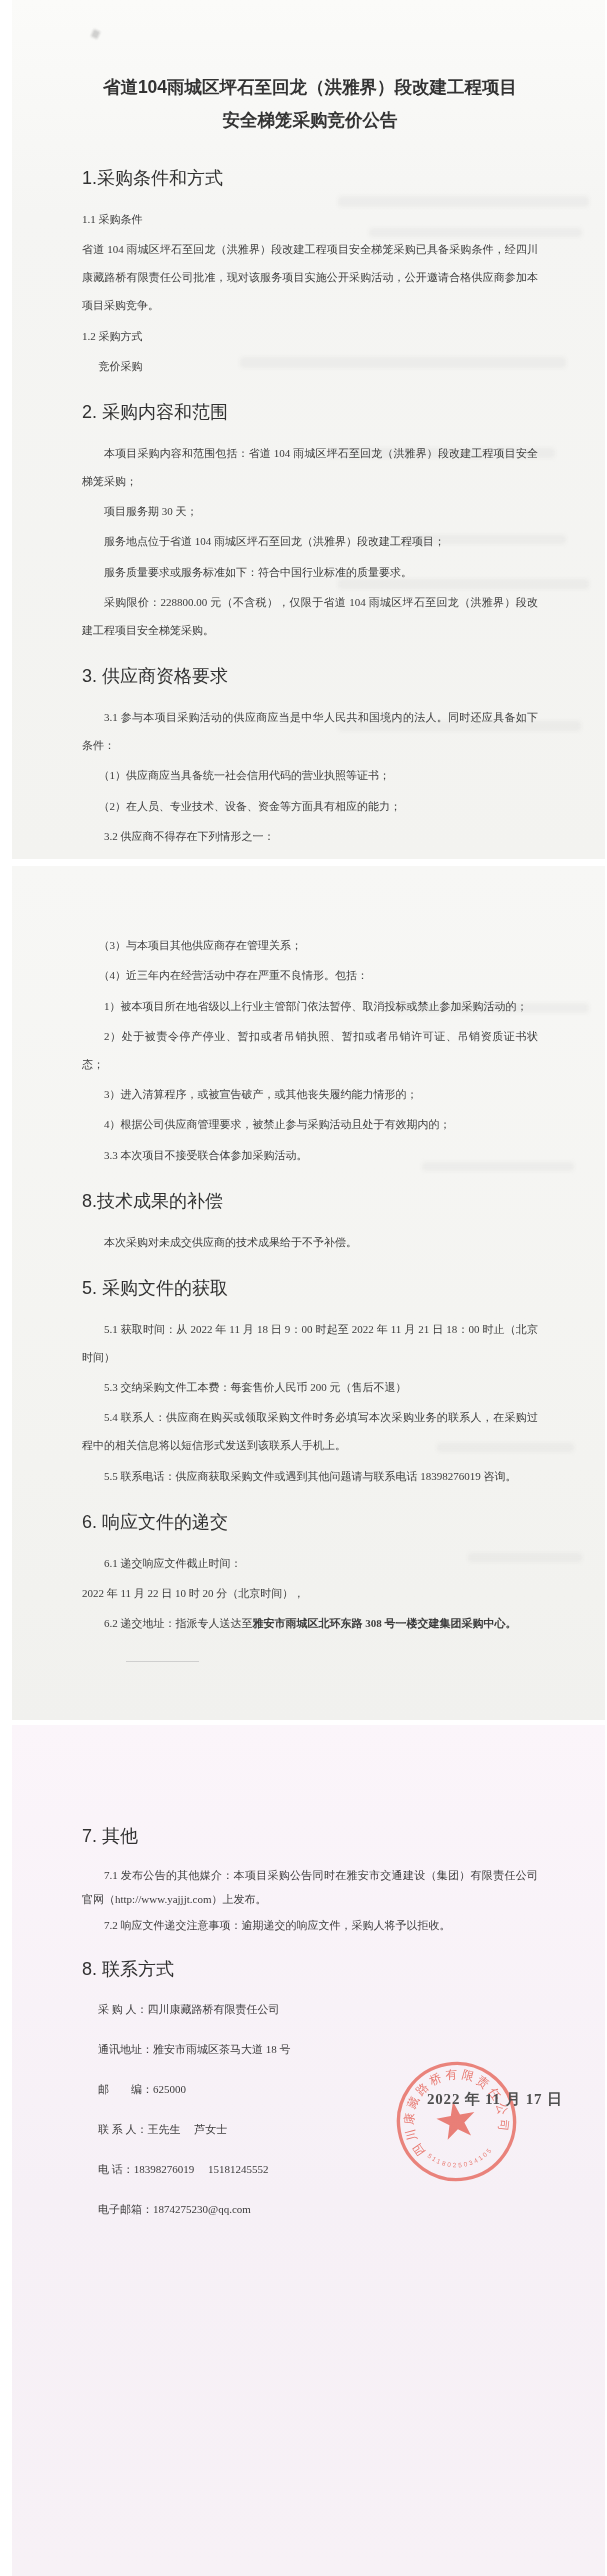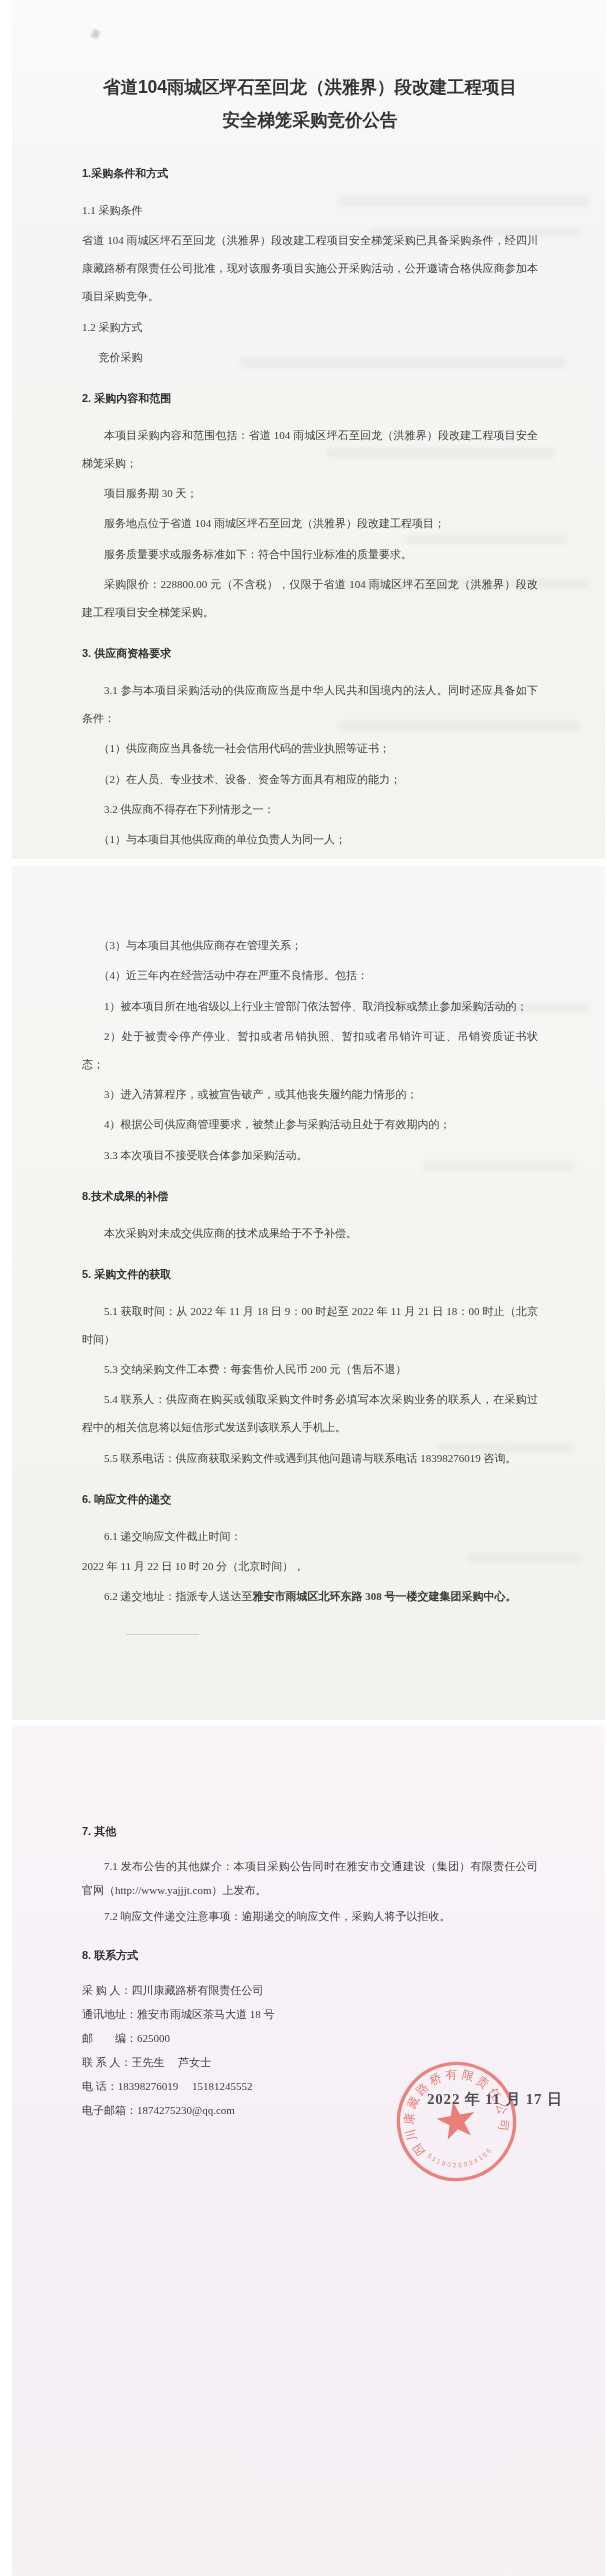--- a/index.html
+++ b/index.html
@@ -9,29 +9,29 @@
     overflow:hidden;
   }
   .page{position:absolute;left:12px;width:593px;overflow:hidden;}
   .pg1{top:0;height:859px;background:linear-gradient(180deg,#fbfbf9 0%,#f5f5f3 25%,#f3f3f0 100%);}
   .pg2{top:866px;height:854px;background:linear-gradient(180deg,#f7f7f5 0%,#f3f3f0 70%,#f1f1ee 100%);}
   .pg3{top:1725px;height:851px;background:linear-gradient(180deg,#fbf5fa 0%,#f6f0f6 55%,#f7f1f6 100%);}
   .inner{padding:0 67px 0 70px;position:relative;}
   .title{margin:71px 0 29px;text-align:center;font-size:17.5px;line-height:33px;
     font-weight:bold;color:#333;font-family:"Liberation Sans","DejaVu Sans",sans-serif;}
   .title span{display:block;}
-  .h{font-size:11px;font-weight:bold;color:#313131;margin:20px 0 15px;
+  .h{font-size:18px;font-weight:normal;color:#313131;margin:20px 0 15px;
      font-family:"Liberation Sans","DejaVu Sans",sans-serif;}
   p{margin:0 0 2.3px;font-size:11px;line-height:28px;text-align:justify;}
   .pg3 p{line-height:24px;}
   .ind{text-indent:2em;}
   .ind15{text-indent:1.5em;}
   .u{text-underline-offset:3.8px;}
   .b{font-weight:bold;}
-  .contact p{margin:0;line-height:24px;text-align:left;}
+  .contact p{margin:16px;line-height:24px;text-align:left;}
   .contact span{white-space:pre-wrap;}
   .date{position:absolute;left:415px;top:365px;font-size:15px;letter-spacing:0.8px;
         color:#4f4f4f;z-index:3;white-space:pre;font-weight:bold;}
   .stamp{position:absolute;left:377px;top:329px;width:135px;height:135px;z-index:2;
          transform:rotate(-10deg);opacity:.88;}
   .ghost{position:absolute;background:rgba(150,150,158,.09);filter:blur(2.3px);border-radius:2.3px;}
   .speck{position:absolute;left:80px;top:30px;width:6.8px;height:8.4px;
          background:rgba(110,110,110,.30);filter:blur(0.8px);transform:rotate(25deg);}
   .scanline{position:absolute;left:114px;top:783px;width:73px;height:1.5px;
             background:rgba(120,120,125,.28);}

